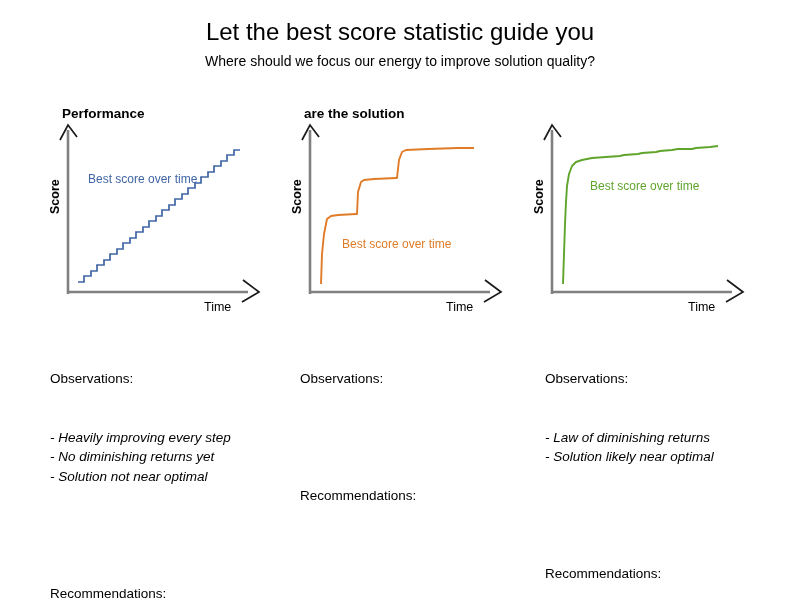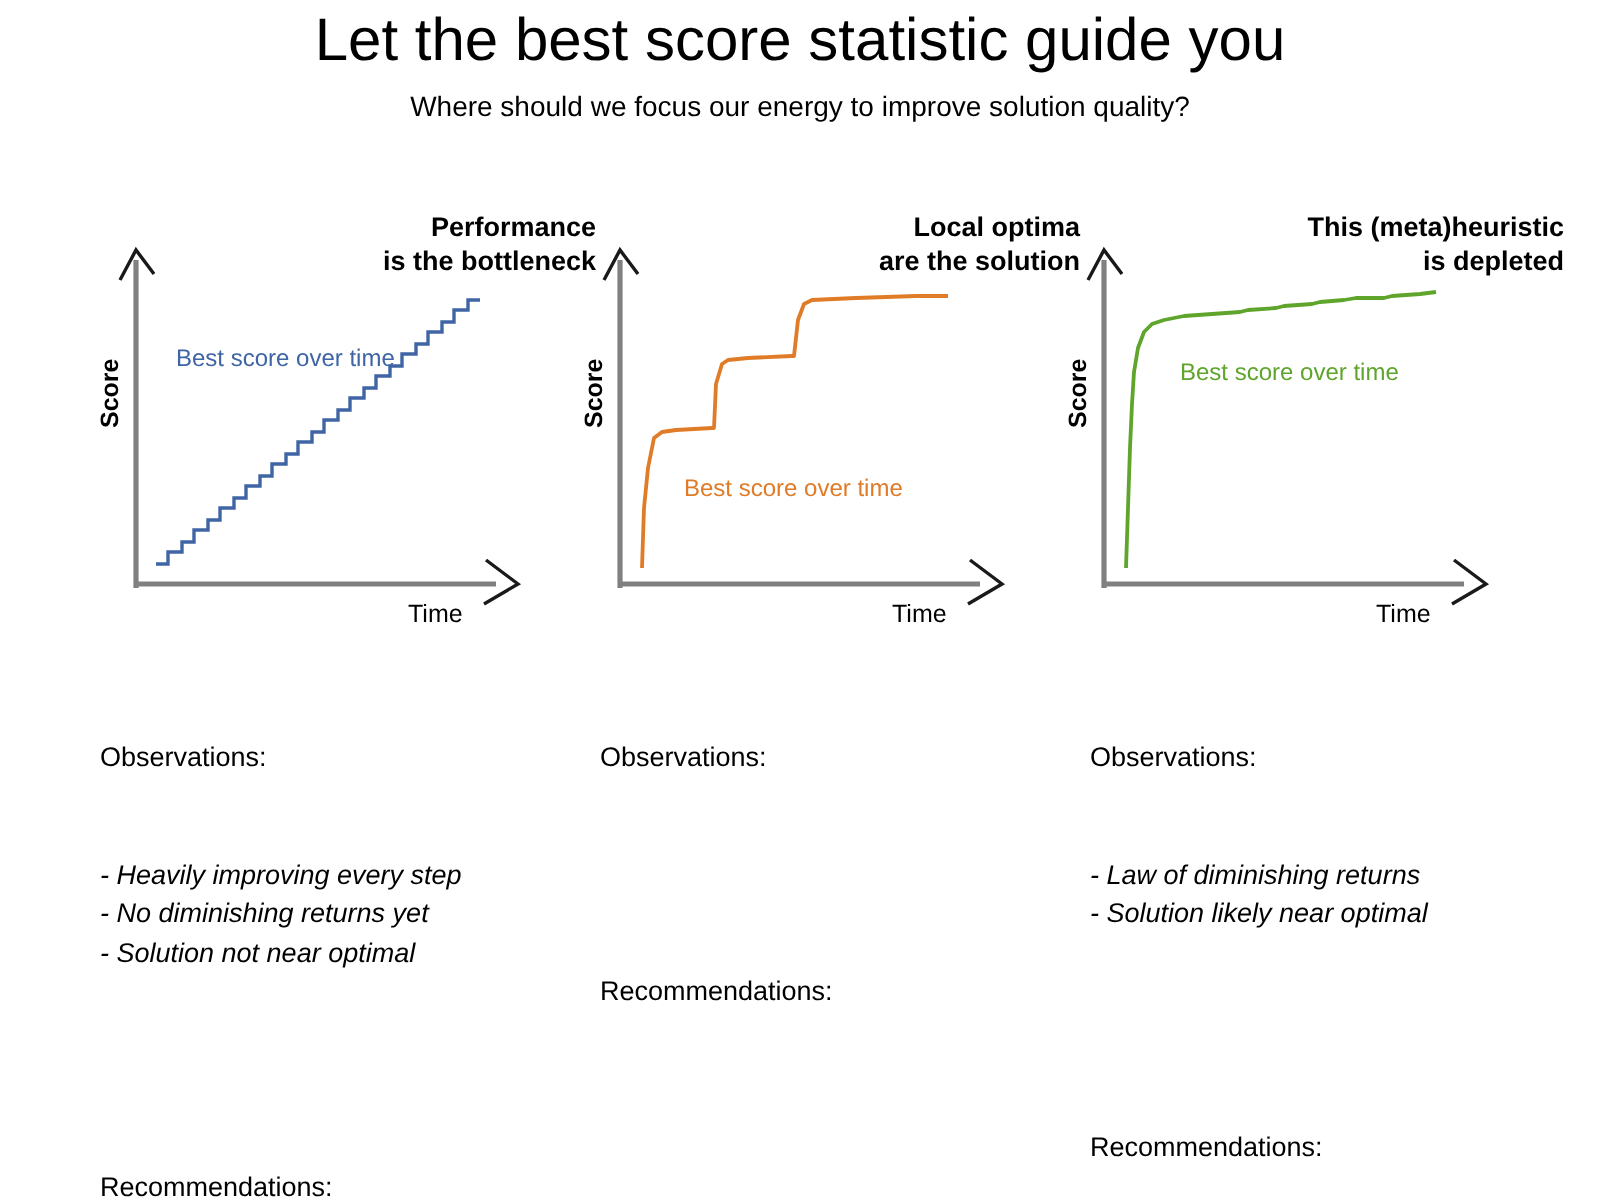--- a/index.html
+++ b/index.html
@@ -19,22 +19,22 @@
   
   #header {
     position: absolute;
     top: 0;
     left: 0;
     width: 800px;
     text-align: center;
   }
   #page-title {
     margin: 0;
-    padding-top: 4px;
-    font-size: 30px;
+    padding-top: 19px;
+    font-size: 24px;
     font-weight: normal;
     letter-spacing: 0px;
     line-height: 1.1;
   }
   #page-subtitle {
     margin: 0;
     padding-top: 8px;
     font-size: 14px;
     font-weight: normal;
   }
@@ -53,23 +53,23 @@
     width: 250px;
     height: 220px;
   }
   .panel-1 { left: 36px; }
   .panel-2 { left: 278px; }
   .panel-3 { left: 520px; }
 
   .chart-title {
     position: absolute;
     top: 2px;
-    left: 42px;
+    left: 26px;
     width: 220px;
-    text-align: right;
+    text-align: left;
     font-size: 13.5px;
     font-weight: bold;
     line-height: 1.25;
   }
 
   .axis-label-y {
     position: absolute;
     font-size: 12.5px;
     font-weight: bold;
     transform: rotate(-90deg);
@@ -121,21 +121,20 @@
 <div id="header">
   <h1 id="page-title">Let the best score statistic guide you</h1>
   <div id="page-subtitle">Where should we focus our energy to improve solution quality?</div>
 </div>
 
 <div id="panels">
 
   <div class="panel panel-1">
     <div class="chart-title">
       <div>Performance</div>
-      <div>is the bottleneck</div>
     </div>
 
     <div class="axis-label-y" style="left:12px; top:110px;">Score</div>
 
     <div class="axis-label-x" style="left:168px; top:196px;">Time</div>
 
     <div class="legend-label" style="left:52px; top:68px; color:#3F65A5;">Best score over time</div>
 
     <svg class="chart-svg" width="250" height="220" viewBox="0 0 250 220">
 
@@ -150,21 +149,20 @@
       <polyline fill="none" stroke="#3F65A5" stroke-width="1.7" points="42,178 48,178 48,172 55,172 55,167 61,167 61,161 68,161 68,156 74,156
                 74,150 81,150 81,145 87,145 87,139 94,139 94,134 100,134 100,128 107,128
                 107,123 113,123 113,117 120,117 120,112 126,112 126,106 133,106 133,101 139,101
                 139,95 146,95 146,90 152,90 152,84 159,84 159,79 165,79 165,73 172,73
                 172,68 178,68 178,62 185,62 185,57 191,57 191,51 198,51 198,46 204,46"></polyline>
     </svg>
   </div>
 
   <div class="panel panel-2">
     <div class="chart-title">
-      <div>Local optima</div>
       <div>are the solution</div>
     </div>
 
     <div class="axis-label-y" style="left:12px; top:110px;">Score</div>
 
     <div class="axis-label-x" style="left:168px; top:196px;">Time</div>
 
     <div class="legend-label" style="left:64px; top:133px; color:#E07B27;">Best score over time</div>
 
     <svg class="chart-svg" width="250" height="220" viewBox="0 0 250 220">
@@ -173,24 +171,20 @@
       <line x1="32" y1="188" x2="212" y2="188" stroke="#808080" stroke-width="2.6"></line>
       <polyline points="207,176 223,188 206,198" fill="none" stroke="#1a1a1a" stroke-width="1.7"></polyline>
 
       <polyline fill="none" stroke="#E07B27" stroke-width="1.9" stroke-linejoin="round" points="43,180 44,150 46,130 49,115 53,112 60,111 78,110 79,110
                 80,88 83,78 86,76 96,75 118,74 119,74 121,56 124,48 128,46
                 150,45 180,44 196,44"></polyline>
     </svg>
   </div>
 
   <div class="panel panel-3">
-    <div class="chart-title">
-      <div>This (meta)heuristic</div>
-      <div>is depleted</div>
-    </div>
 
     <div class="axis-label-y" style="left:12px; top:110px;">Score</div>
 
     <div class="axis-label-x" style="left:168px; top:196px;">Time</div>
 
     <div class="legend-label" style="left:70px; top:75px; color:#5FA52C;">Best score over time</div>
 
     <svg class="chart-svg" width="250" height="220" viewBox="0 0 250 220">
       <line x1="32" y1="190" x2="32" y2="26" stroke="#808080" stroke-width="2.6"></line>
       <polyline points="24,36 32,21 41,33" fill="none" stroke="#1a1a1a" stroke-width="1.7"></polyline>

